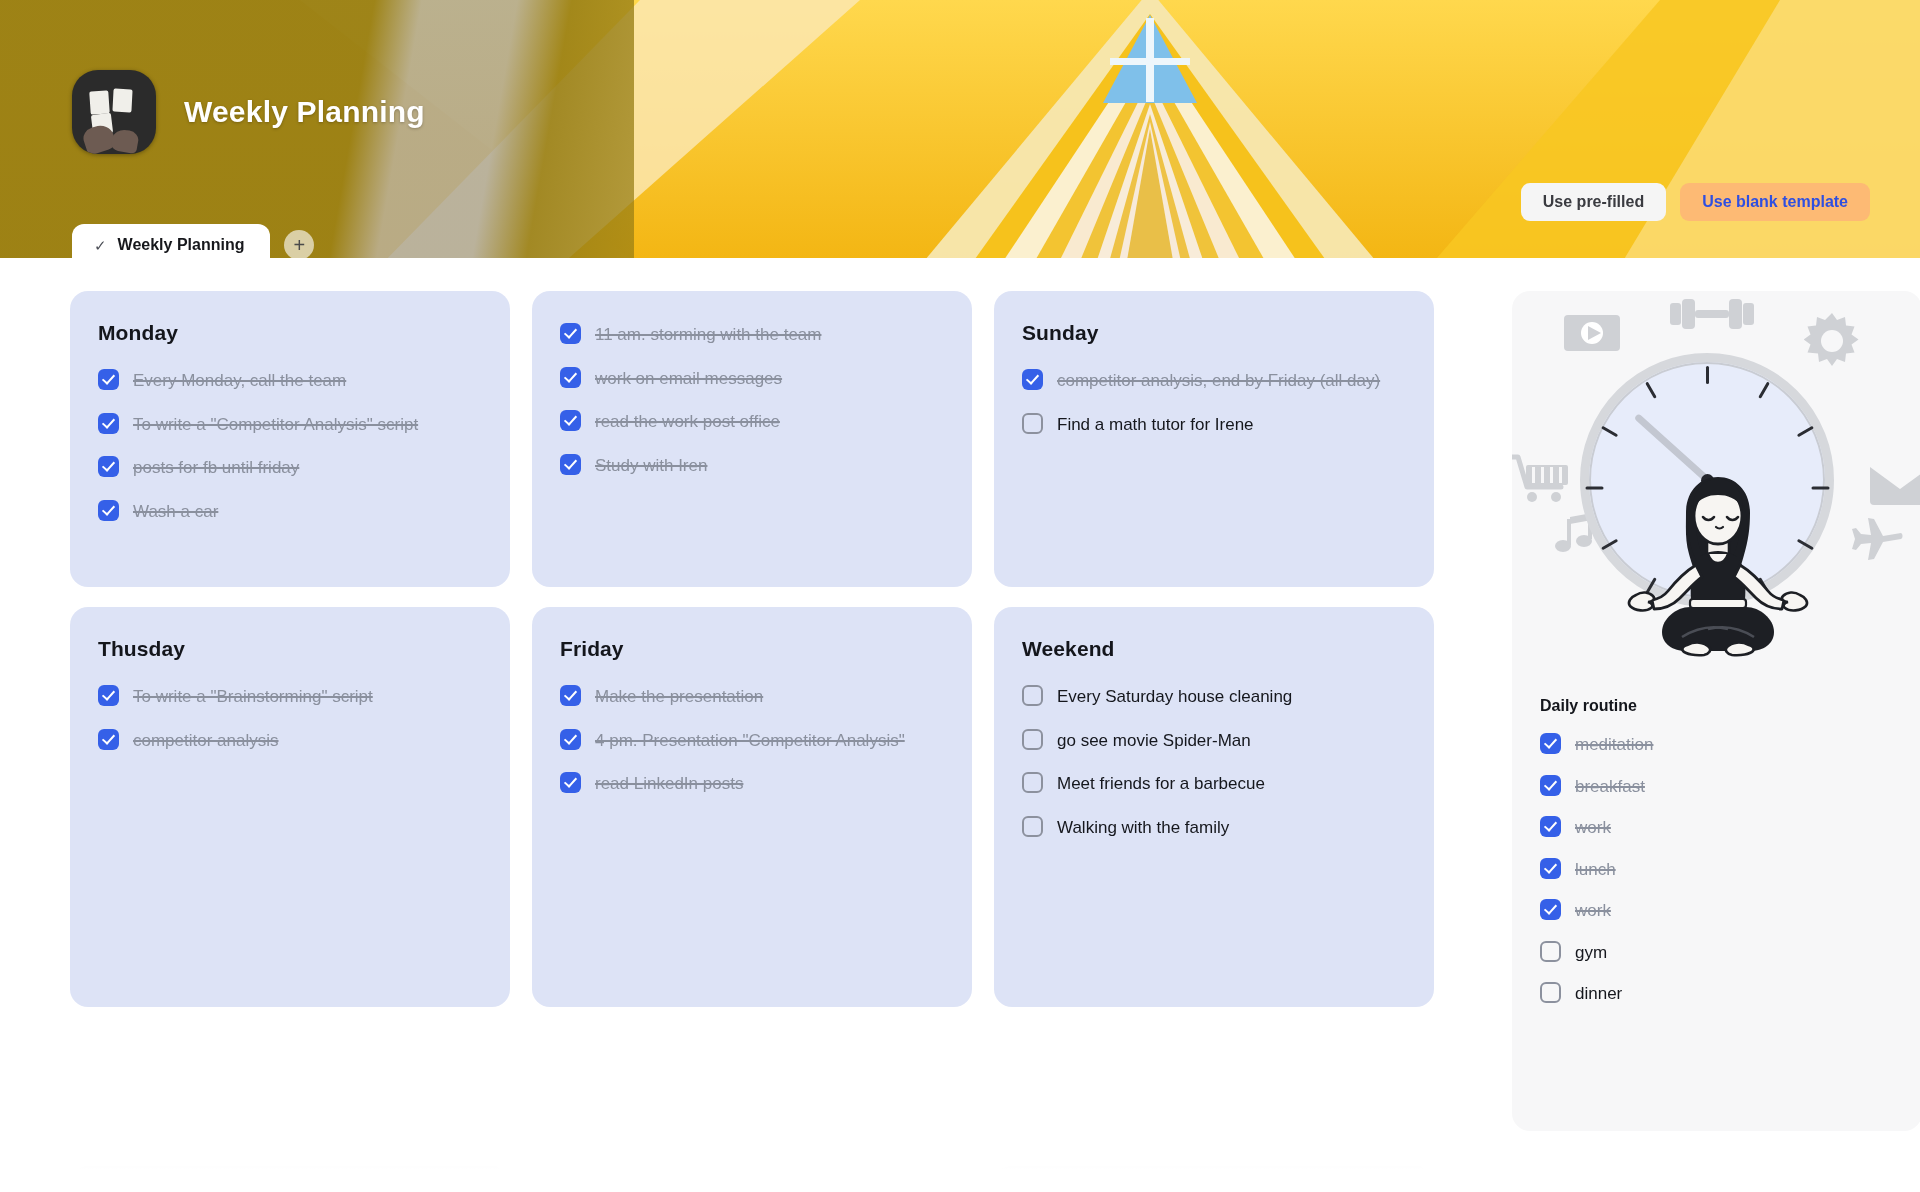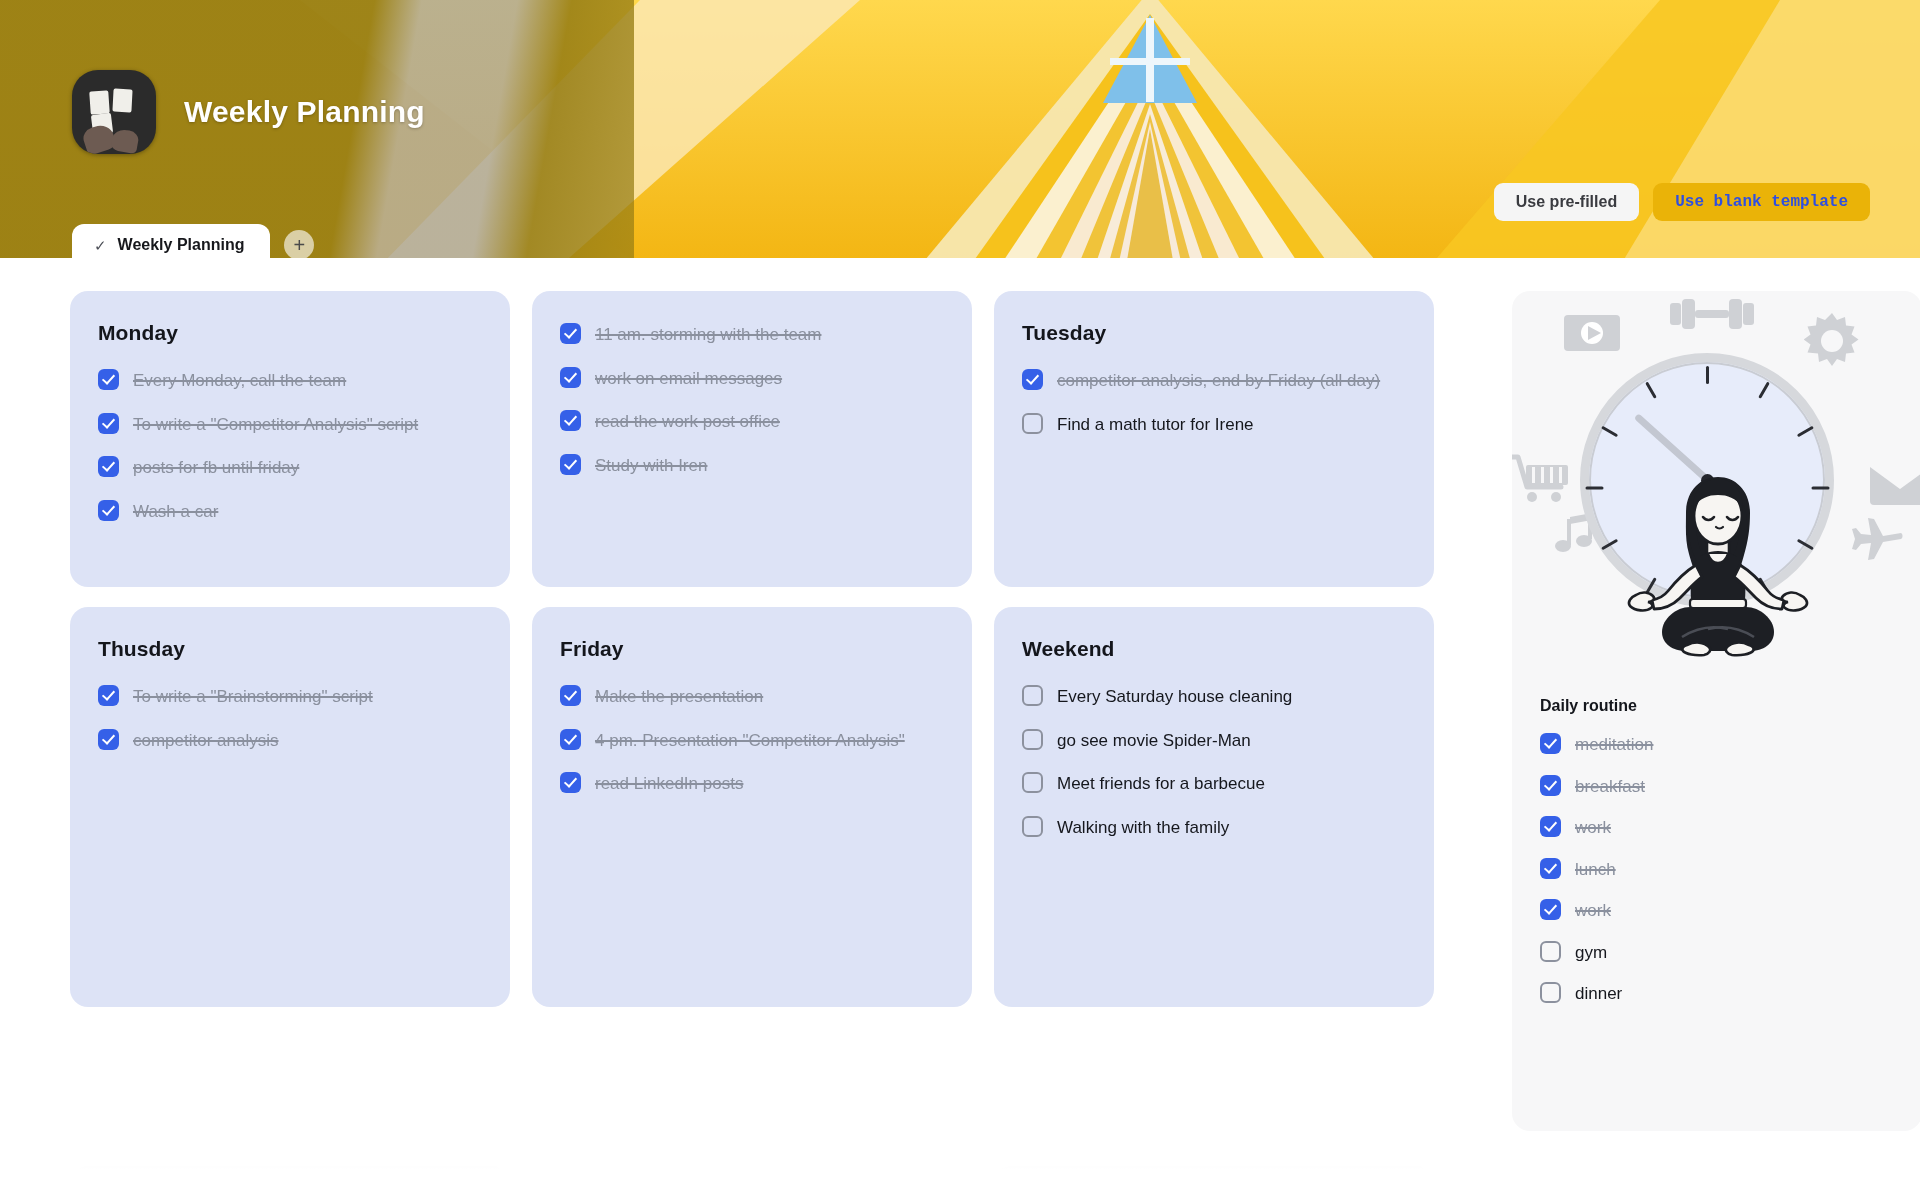--- a/index.html
+++ b/index.html
@@ -113,21 +113,21 @@
     display: flex; gap: 14px; z-index: 7; padding-left: 16px;
   }
   .btn {
     height: 38px; padding: 0 22px;
     display: flex; align-items: center;
     border-radius: 9px;
     font-size: 16px; font-weight: 700;
     cursor: pointer; white-space: nowrap;
   }
   .btn-ghost { background: #f5f5f5; color: #3a3b40; font-weight: 600; }
-  .btn-primary { background: #eab308; color: #2f4fe0; font-family: Liberation Mono, monospace; }
+  .btn-primary { background: #fdba74; color: #2f4fe0; }
 
   
   .board {
     position: absolute; top: 266px; left: 0;
     width: 1920px; height: 926px;
     background: #ffffff;
     overflow: hidden;
   }
   .grid {
     position: absolute;
@@ -353,21 +353,21 @@
         <div class="todo done">
           <div class="cbox on"></div>
           <div class="todo-label">read the work post office</div>
         </div>
         <div class="todo done">
           <div class="cbox on"></div>
           <div class="todo-label">Study with Iren</div>
         </div>
       </div>
       <div class="card r1">
-        <div class="card-title">Tuesday</div>
+        <div class="card-title">Sunday</div>
         <div class="todo done">
           <div class="cbox on"></div>
           <div class="todo-label">competitor analysis, end by Friday (all day)</div>
         </div>
         <div class="todo">
           <div class="cbox off"></div>
           <div class="todo-label">Find a math tutor for Irene</div>
         </div>
       </div>
       <div class="card r2">

